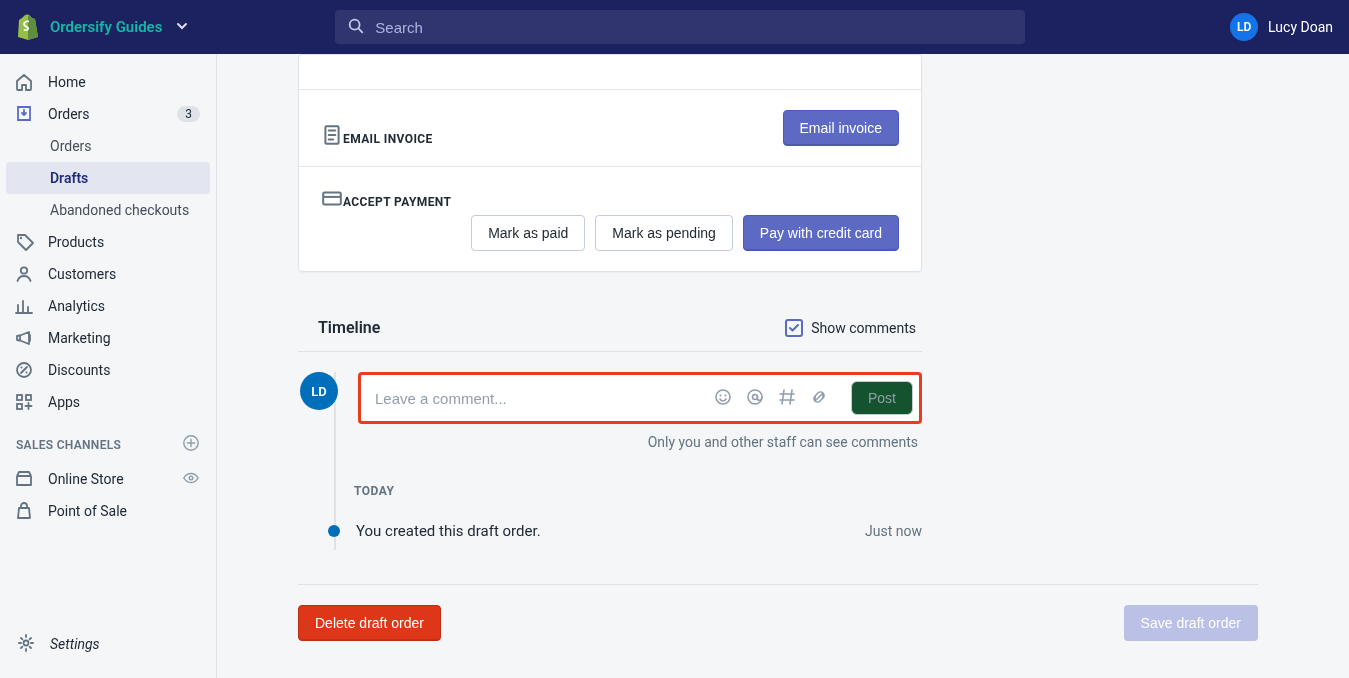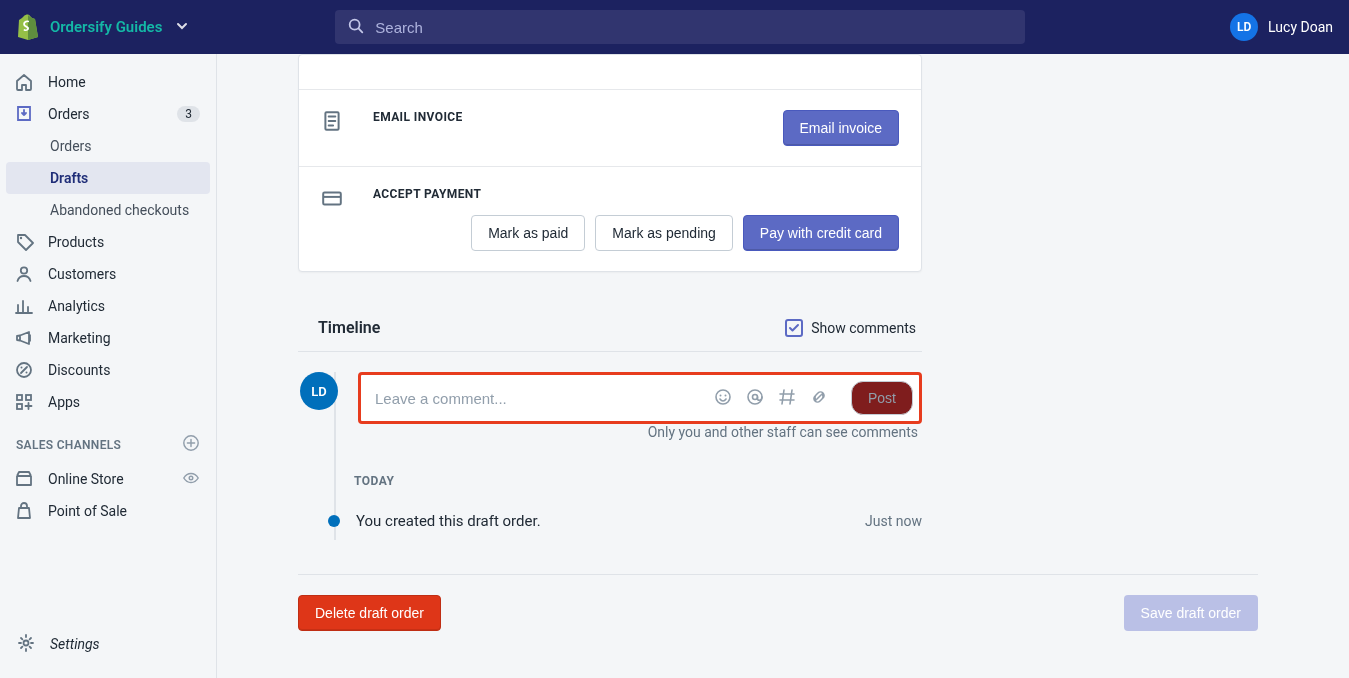--- a/index.html
+++ b/index.html
@@ -117,22 +117,22 @@
     width:624px;
     background:#fff;
     border:1px solid #dfe3e8;
     border-radius:4px;
     box-shadow:0 1px 2px rgba(0,0,0,.04);
   }
   .card-section {
     padding:20px 22px;
     border-top:1px solid #e6e8eb;
     display:flex;
-    align-items:flex-start;
-    gap:30px;
+    align-items:flex-end;
+    gap:0;
   }
   .card-section:first-child { border-top:none;}
   .sec-icon { width:22px; height:22px; color:#637381; flex-shrink:0;}
   .sec-title { font-size:12px; font-weight:700; letter-spacing:.4px; color:#212b36;}
   .sec-actions { margin-left:auto; display:flex; gap:10px;}
   .btn {
     height:36px;
     padding:0 16px;
     border-radius:4px;
     font-size:14px;
@@ -187,25 +187,25 @@
     height:38px;
     padding:0 10px;
   }
   .comment-inner input {
     flex:1; border:none; outline:none; font-size:15px; color:#a21caf;
   }
   .comment-inner input::placeholder{ color:#919eab;}
   .comment-icons { display:flex; gap:12px; color:#919eab; margin-right:12px;}
   .comment-icons span{ cursor:pointer;}
   .post-btn {
-    border:1px solid #c4cdd5; background:#7f1d1d; color:#919eab;
-    border-radius:12px; height:34px; padding:0 16px; font-size:14px; cursor:default;
+    border:1px solid #c4cdd5; background:#14532d; color:#919eab;
+    border-radius:6px; height:34px; padding:0 16px; font-size:14px; cursor:default;
     margin-right:2px;
   }
-  .comment-note { text-align:right; color:#637381; font-size:14px; padding-right:4px;}
+  .comment-note { margin-top:10px; text-align:right; color:#637381; font-size:14px; padding-right:4px;}
 
   .today-label { margin-top:34px; font-size:12px; font-weight:700; letter-spacing:.5px; color:#637381; padding-left:56px;}
   .entry-row { display:flex; align-items:center; gap:16px; margin-top:24px; padding-left:30px;}
   .dot { width:12px; height:12px; border-radius:50%; background:#006fbb; z-index:2;}
   .entry-text { flex:1; color:#212b36; font-size:15px;}
   .entry-time { color:#637381; font-size:14px;}
 
   .timeline-line {
     position:absolute;
     left:36px; 

